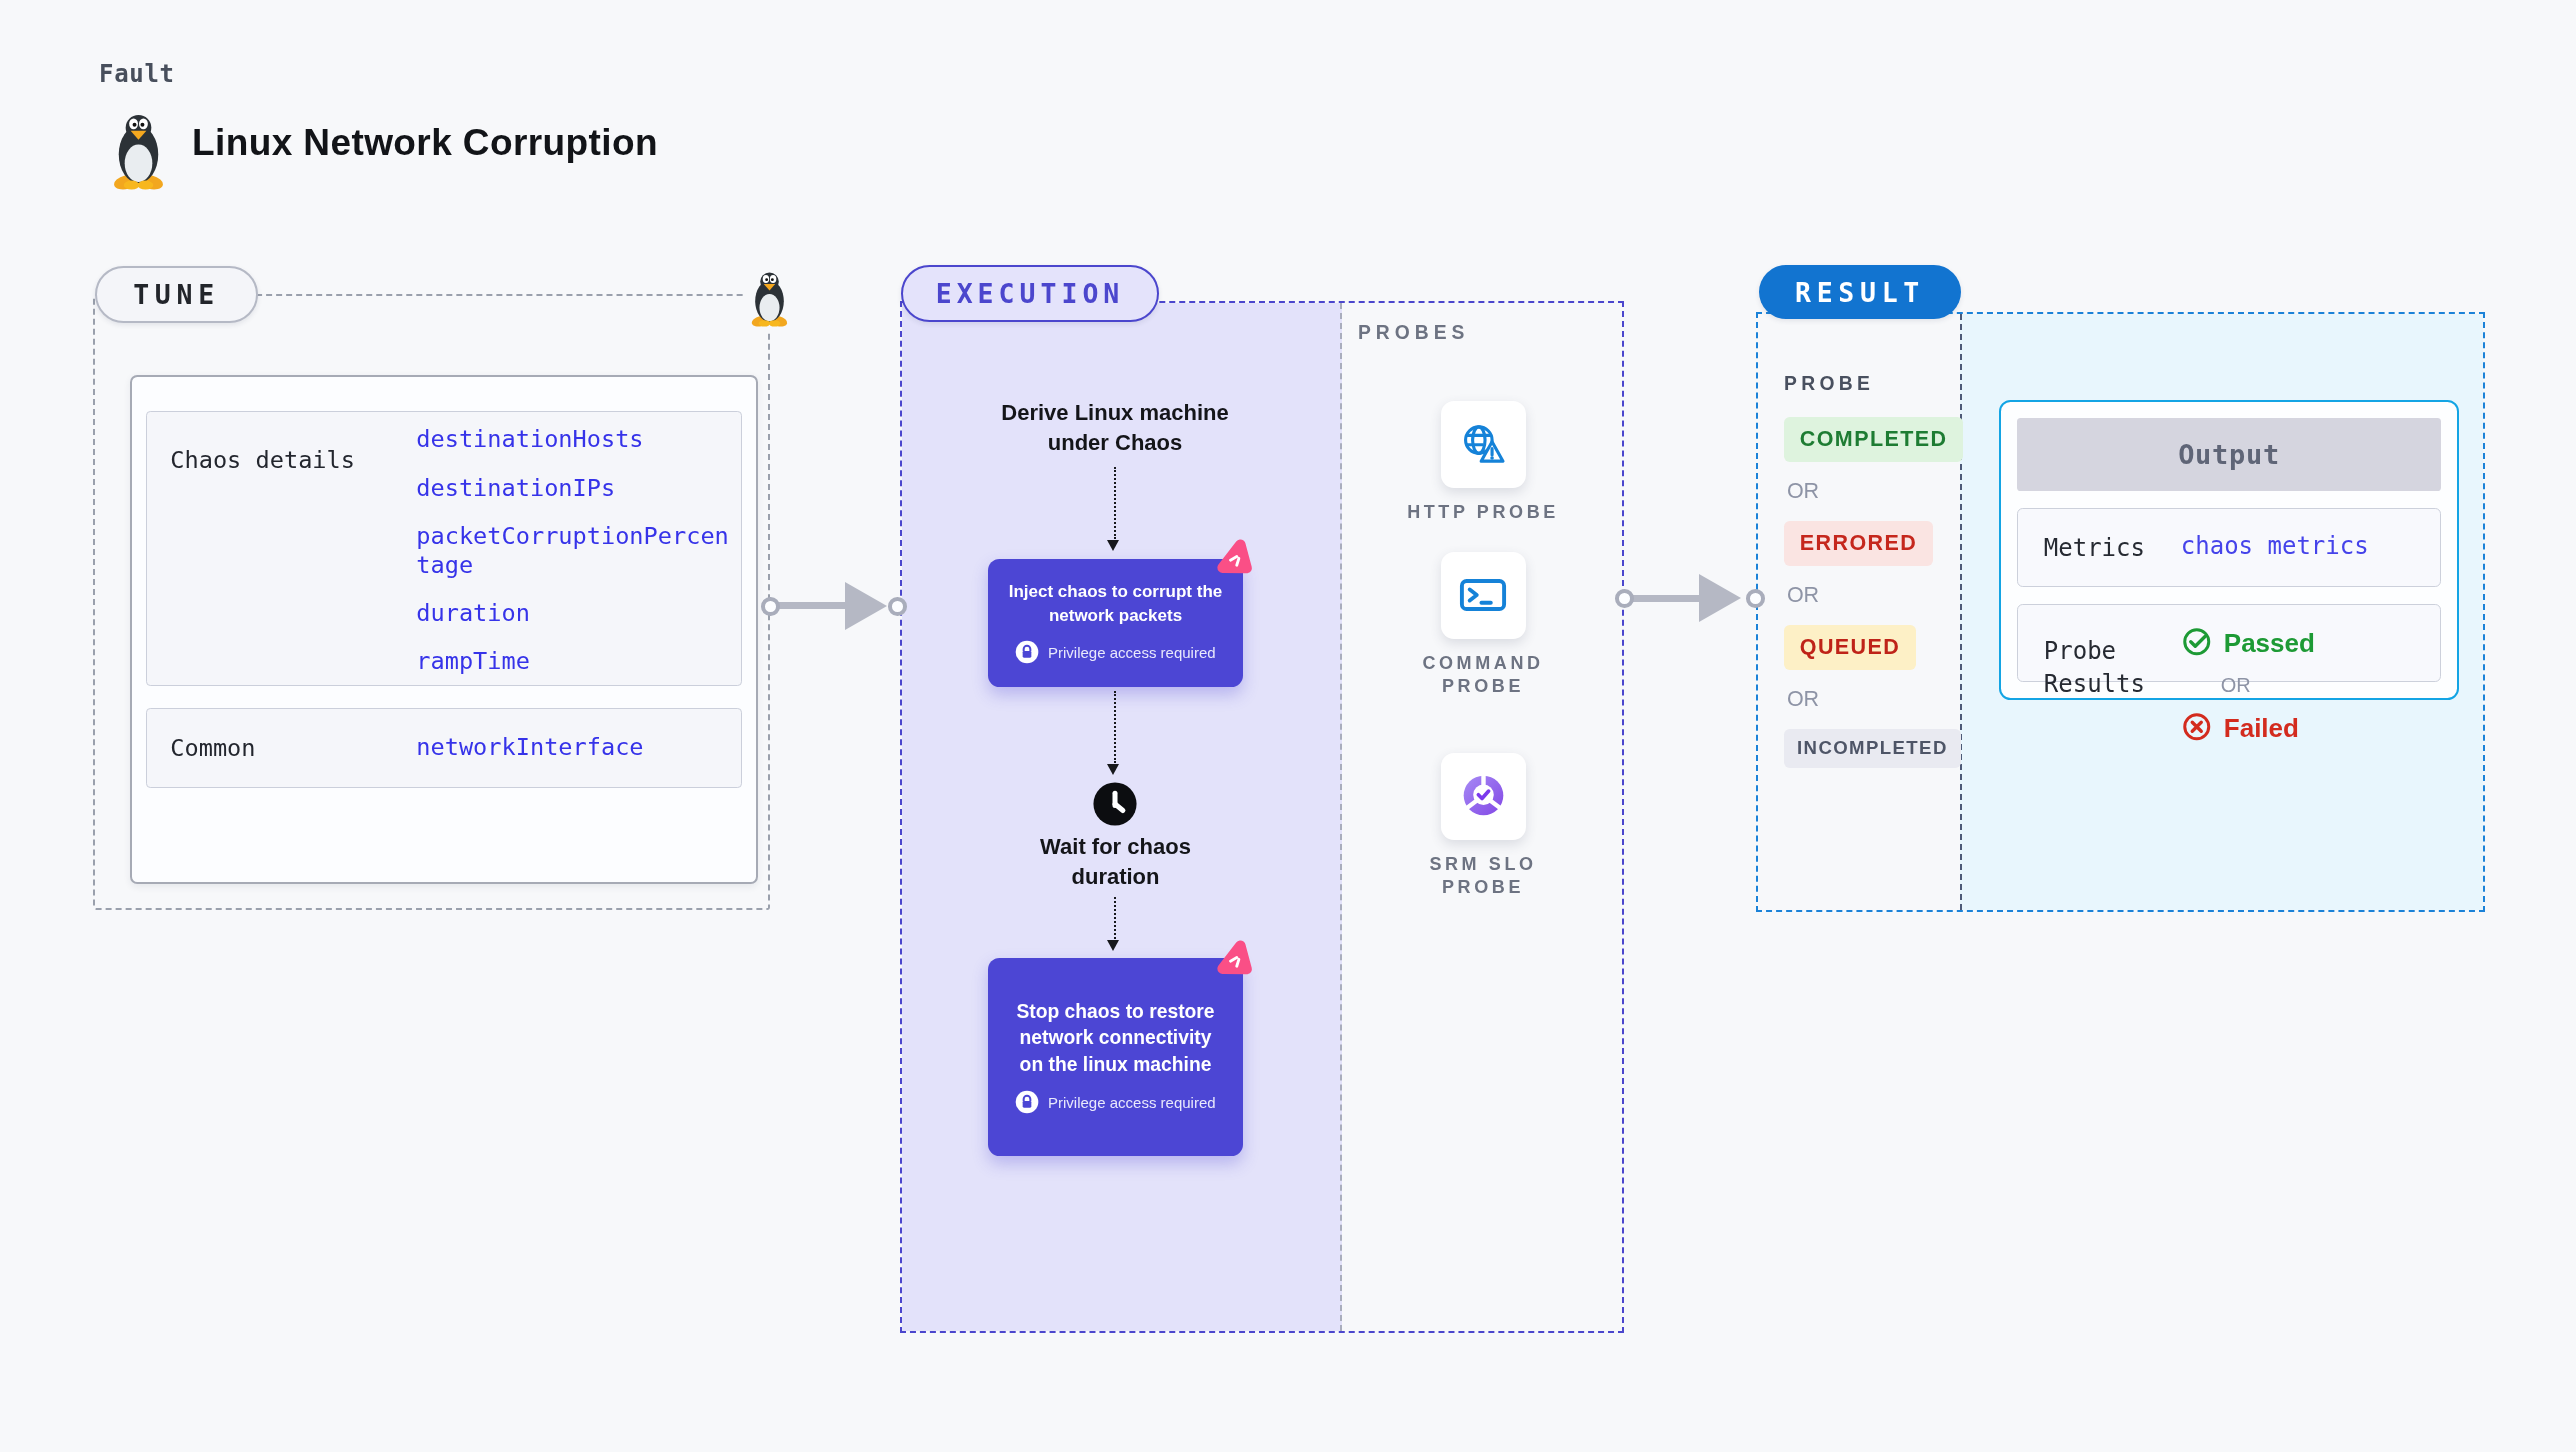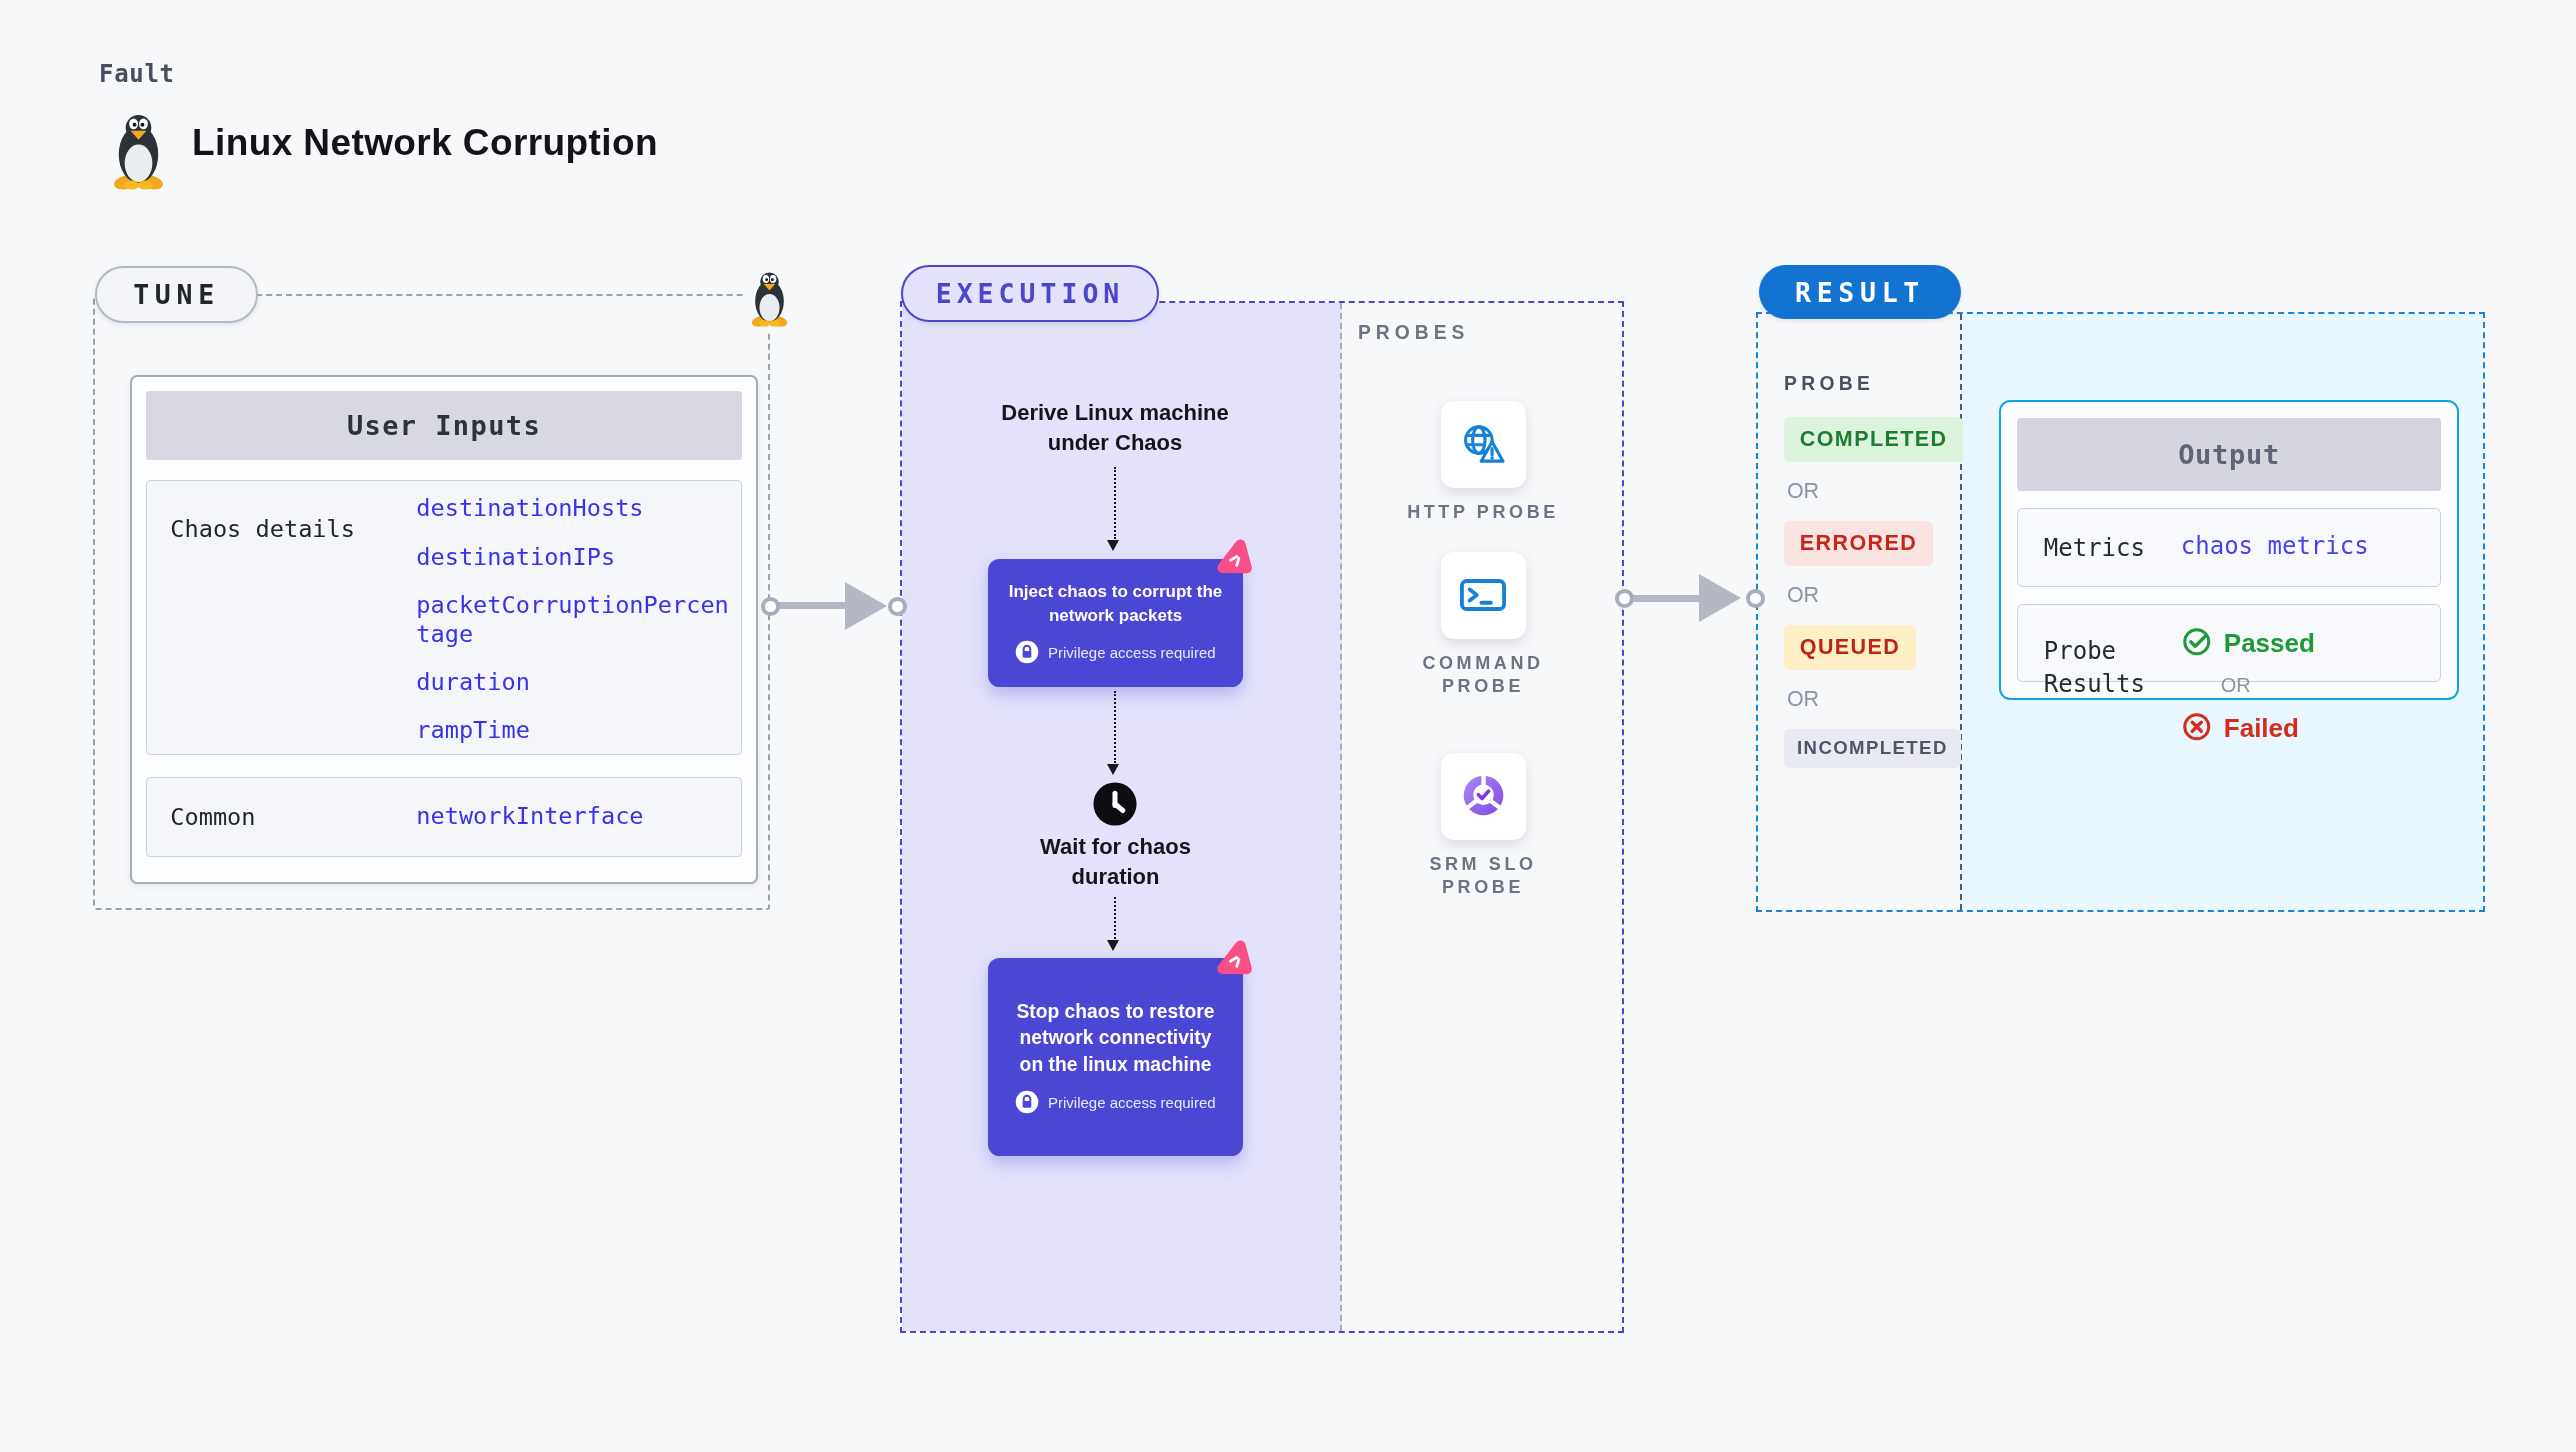--- a/index.html
+++ b/index.html
@@ -170,21 +170,20 @@
     <ellipse cx="35" cy="11" rx="4.5" ry="5.5" fill="#ffffff"></ellipse>
     <circle cx="26" cy="12" r="2" fill="#111"></circle>
     <circle cx="34" cy="12" r="2" fill="#111"></circle>
     <path d="M22,18 L38,18 L30,27 Z" fill="#f5a81f"></path>
     <ellipse cx="23" cy="73" rx="8" ry="4.5" fill="#f7b71e"></ellipse>
     <ellipse cx="37" cy="73" rx="8" ry="4.5" fill="#f7b71e"></ellipse>
   </svg>
 </div>
 
 <div class="abs ui-card">
-  <div class="ui-header mono">User Inputs</div>
   <div class="ui-row chaos">
     <div class="ui-row-label mono">Chaos details</div>
     <div class="chaos-values">
       <div class="ui-value mono">destinationHosts</div>
       <div class="ui-value mono">destinationIPs</div>
       <div class="ui-value mono">packetCorruptionPercentage</div>
       <div class="ui-value mono">duration</div>
       <div class="ui-value mono">rampTime</div>
     </div>
   </div>

